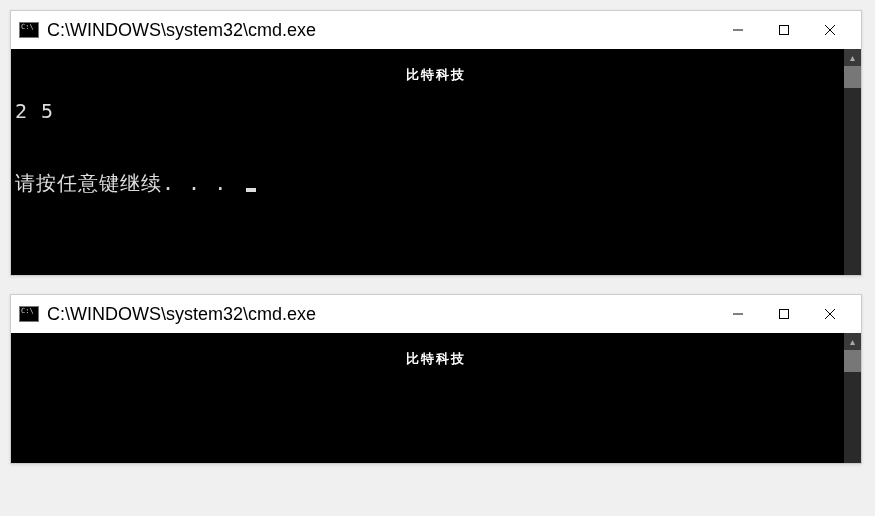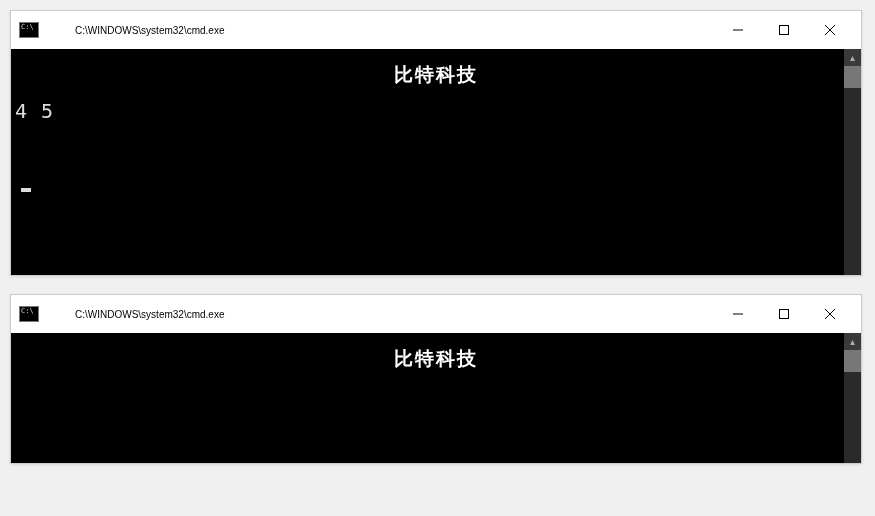--- a/index.html
+++ b/index.html
@@ -38,24 +38,23 @@
       color: #ccc;
       font-size: 7px;
       font-family: Consolas, monospace;
       line-height: 1;
       position: absolute;
       left: 1px;
       top: 1px;
     }
     .titlebar-title {
       flex: 1;
-      font-size: 10px;
+      font-size: 18px;
       color: #000;
       font-family: "Segoe UI", Tahoma, sans-serif;
-      margin-left: 28px;
     }
     .titlebar-controls {
       display: flex;
       gap: 0;
     }
     .titlebar-btn {
       width: 46px;
       height: 26px;
       display: flex;
       align-items: center;
@@ -82,21 +81,21 @@
     .console-line {
       display: block;
       letter-spacing: 1px;
     }
     .watermark {
       position: absolute;
       top: 14px;
       left: 50%;
       transform: translateX(-50%);
       color: #fff;
-      font-size: 19px;
+      font-size: 13px;
       font-weight: bold;
       letter-spacing: 2px;
       pointer-events: none;
       font-family: "Microsoft YaHei", "SimHei", sans-serif;
     }
     .cursor {
       display: inline-block;
       width: 10px;
       height: 4px;
       background: #ddd;
@@ -152,22 +151,22 @@
       <div class="titlebar-btn">
         <svg viewBox="0 0 12 12">
             <line x1="1" y1="1" x2="11" y2="11" stroke="#000" stroke-width="1"></line>
             <line x1="11" y1="1" x2="1" y2="11" stroke="#000" stroke-width="1"></line>
           </svg>
       </div>
     </div>
   </div>
   <div class="console-wrap">
     <div class="console-body">
-      <span class="console-line">4 5</span>
-      <span class="console-line"><span class="cursor"></span></span>
+      <span class="console-line">2 5</span>
+      <span class="console-line"><span>请按任意键继续. . . </span><span class="cursor"></span></span>
       <div class="watermark">比特科技</div>
     </div>
     <div class="scroll-track">
       <div class="scroll-arrow-up">▴</div>
       <div class="scroll-thumb"></div>
     </div>
   </div>
 </div>
 
 <div class="console-window">

